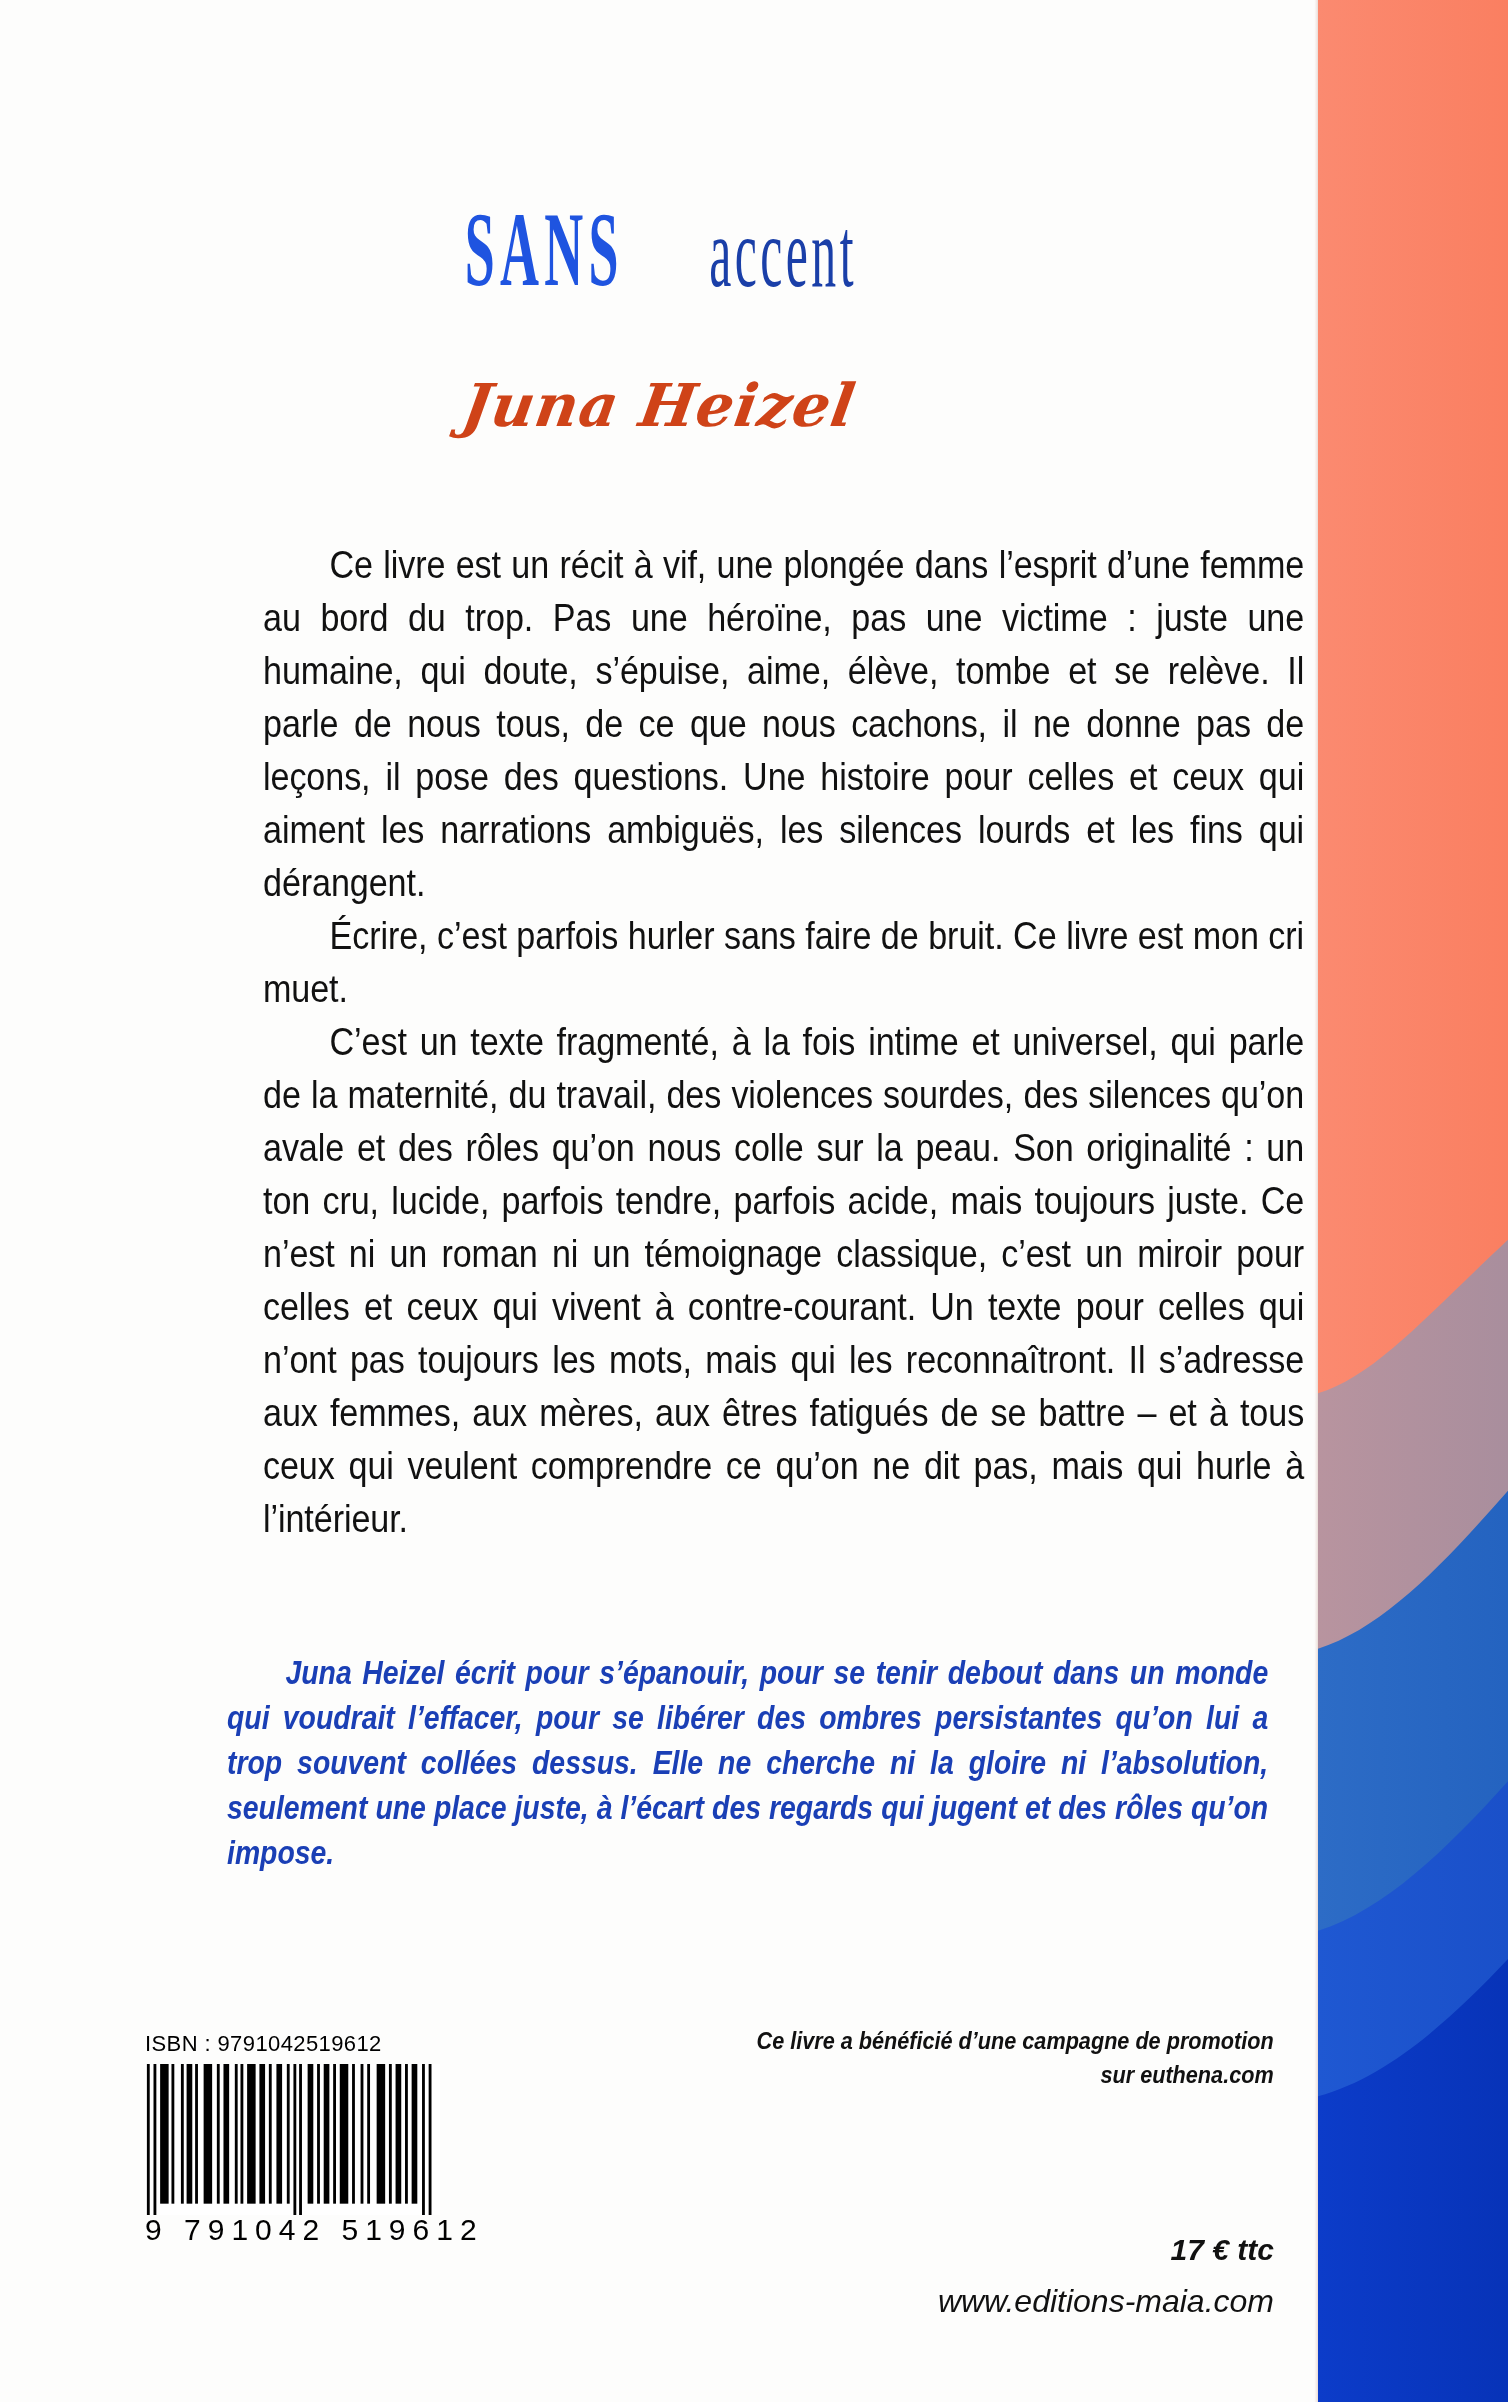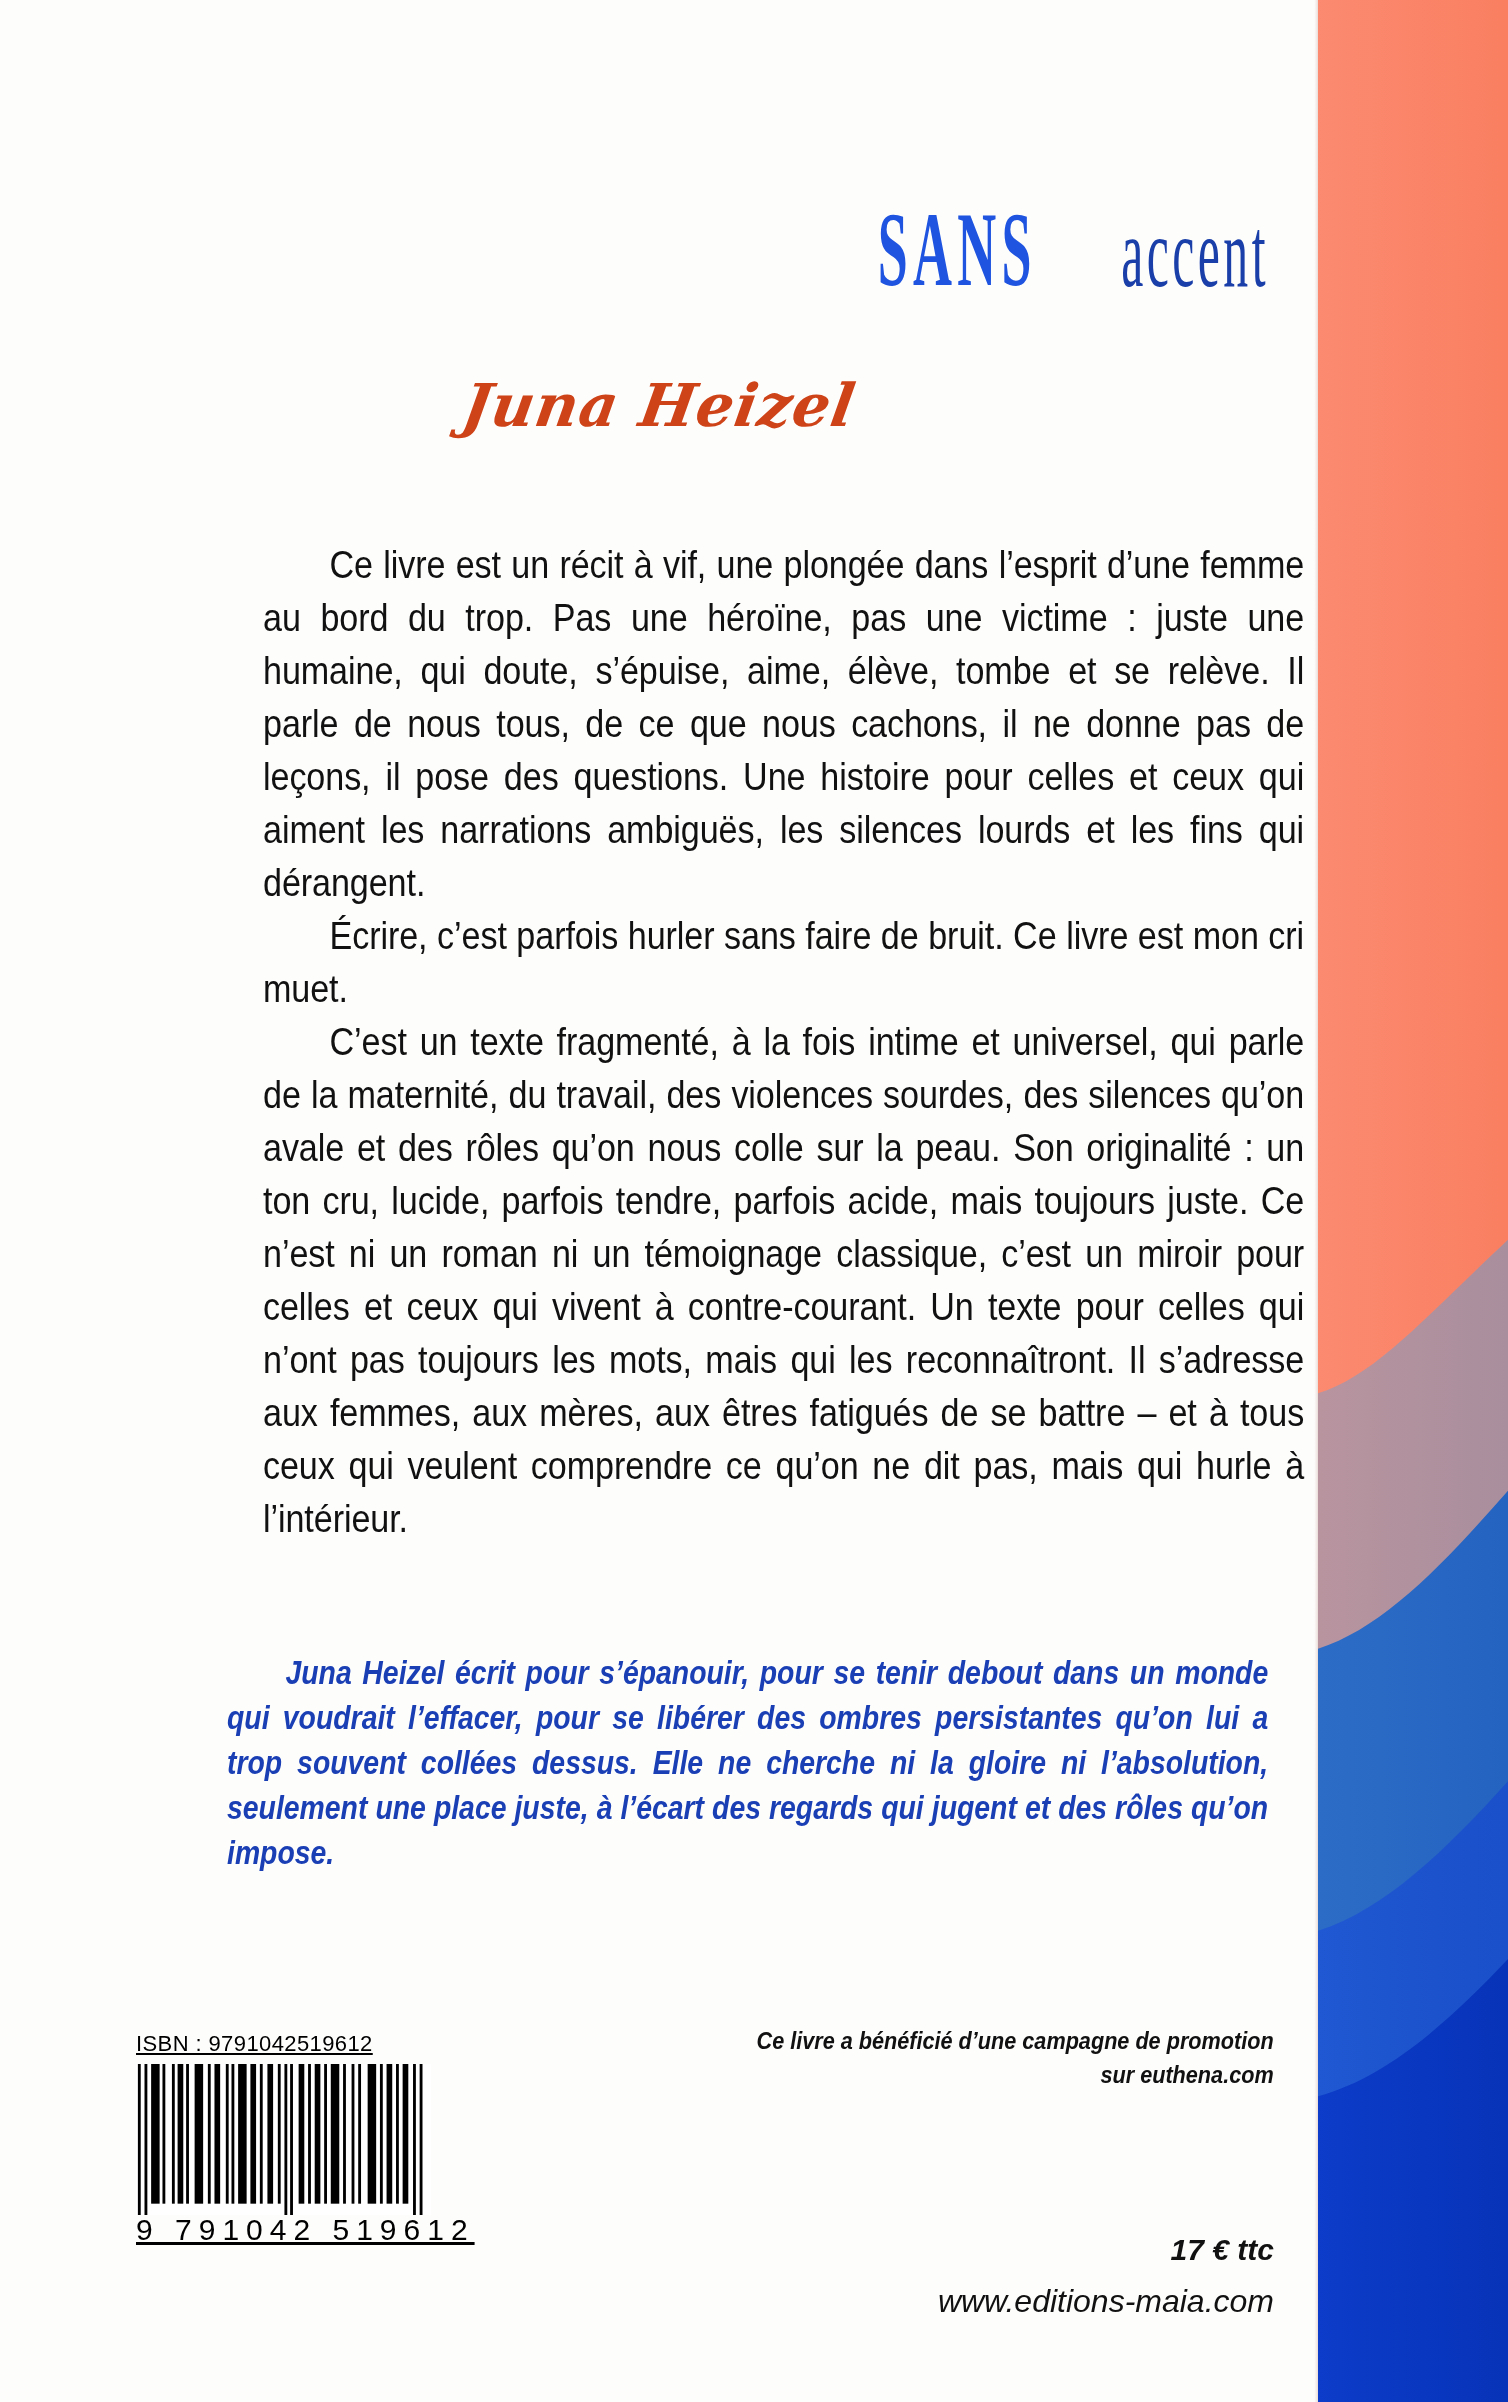--- a/index.html
+++ b/index.html
@@ -36,21 +36,21 @@
     height: 2403px;
     background: linear-gradient(to right, #ffffff 0%, #f4ece9 60%, #e8dcd7 100%);
   }
 
   
   #title-block {
     position: absolute;
     left: 4px;
     right: 190px;
     top: 210px;
-    text-align: right;
+    text-align: center;
     white-space: nowrap;
   }
   #title-sans {
     font-family: "Liberation Serif", serif;
     font-size: 87px;
     font-weight: 700;
     color: #1f54e0;
     letter-spacing: 8.5px;
     transform: scaleX(0.62) scaleY(1.22);
     transform-origin: center bottom;
@@ -127,24 +127,23 @@
     text-align: justify;
     text-indent: 68px;
     transform: scaleX(0.86);
     transform-origin: left top;
     width: 116.3%;
   }
 
   
   #isbn-block {
     position: absolute;
-    left: 136px;
+    left: 145px;
     top: 2031px;
     width: 312px;
-    text-decoration: underline;
   }
   #isbn-label {
     font-family: "Liberation Sans", sans-serif;
     font-size: 22px;
     color: #000;
     letter-spacing: 0.4px;
     margin-bottom: 6.6px;
     white-space: nowrap;
   }
   #barcode-bars {

